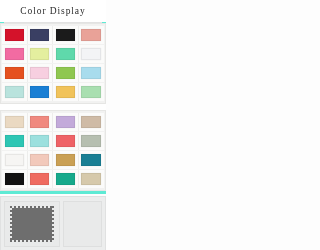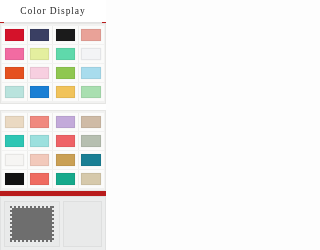--- a/index.html
+++ b/index.html
@@ -2,21 +2,21 @@
 <html><head>
 <meta charset="utf-8">
 <style>
   html,body{margin:0;padding:0;}
   body{
     width:106px;height:250px;
     background:#fdfdfd;
     font-family:"Liberation Serif",serif;
     overflow:hidden;
   }
-  .page{width:106px;height:250px;position:relative;background:#b91c1c;}
+  .page{width:106px;height:194px;position:relative;background:#5eead4;}
 
   
   .title-bar{
     height:22px;
     display:flex;align-items:center;justify-content:center;
     background:#ffffff;
   }
   .title{
     font-size:9.5px;
     letter-spacing:.9px;

